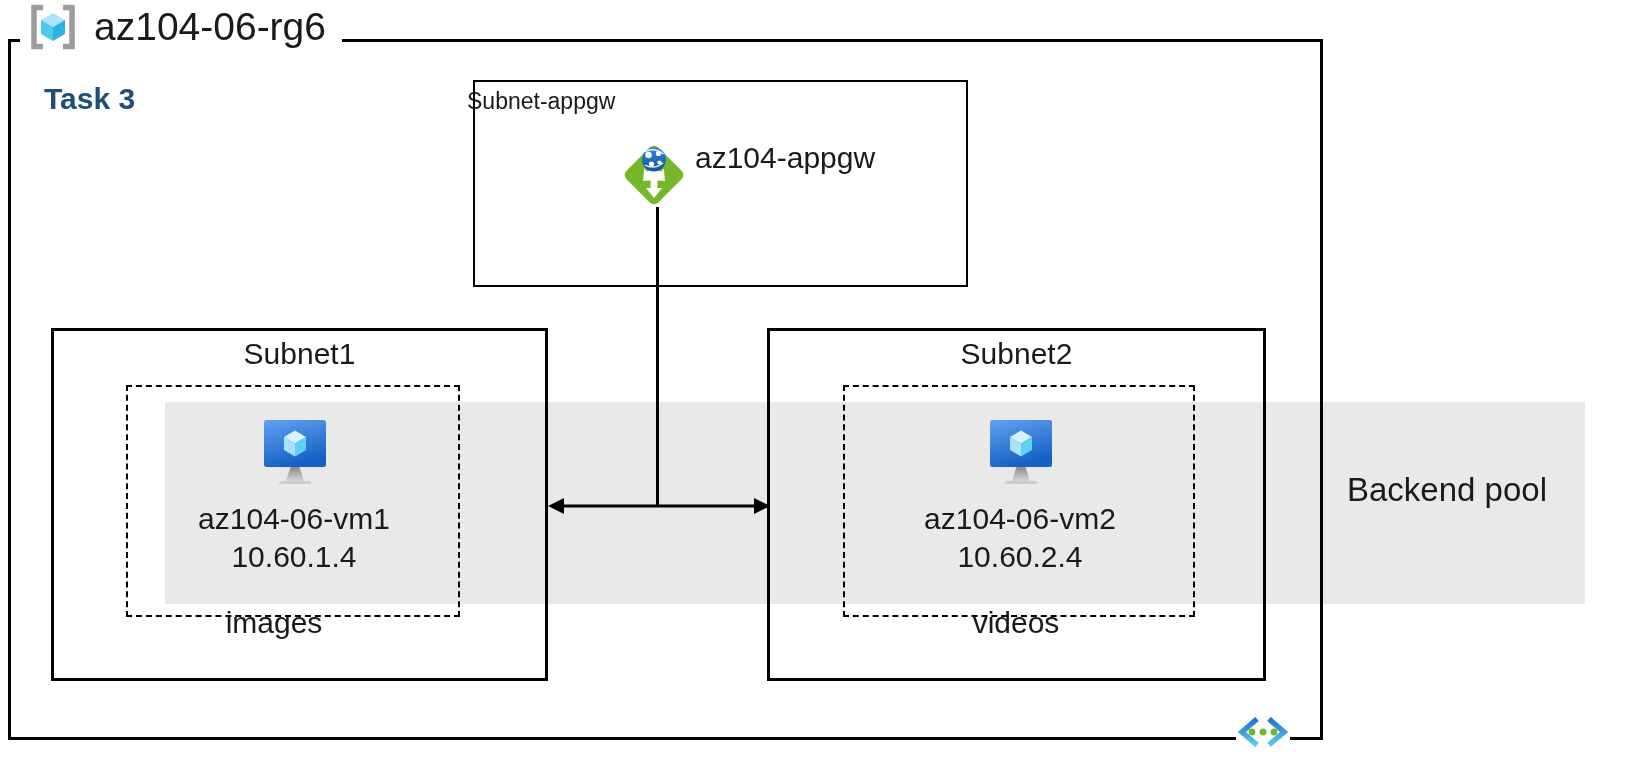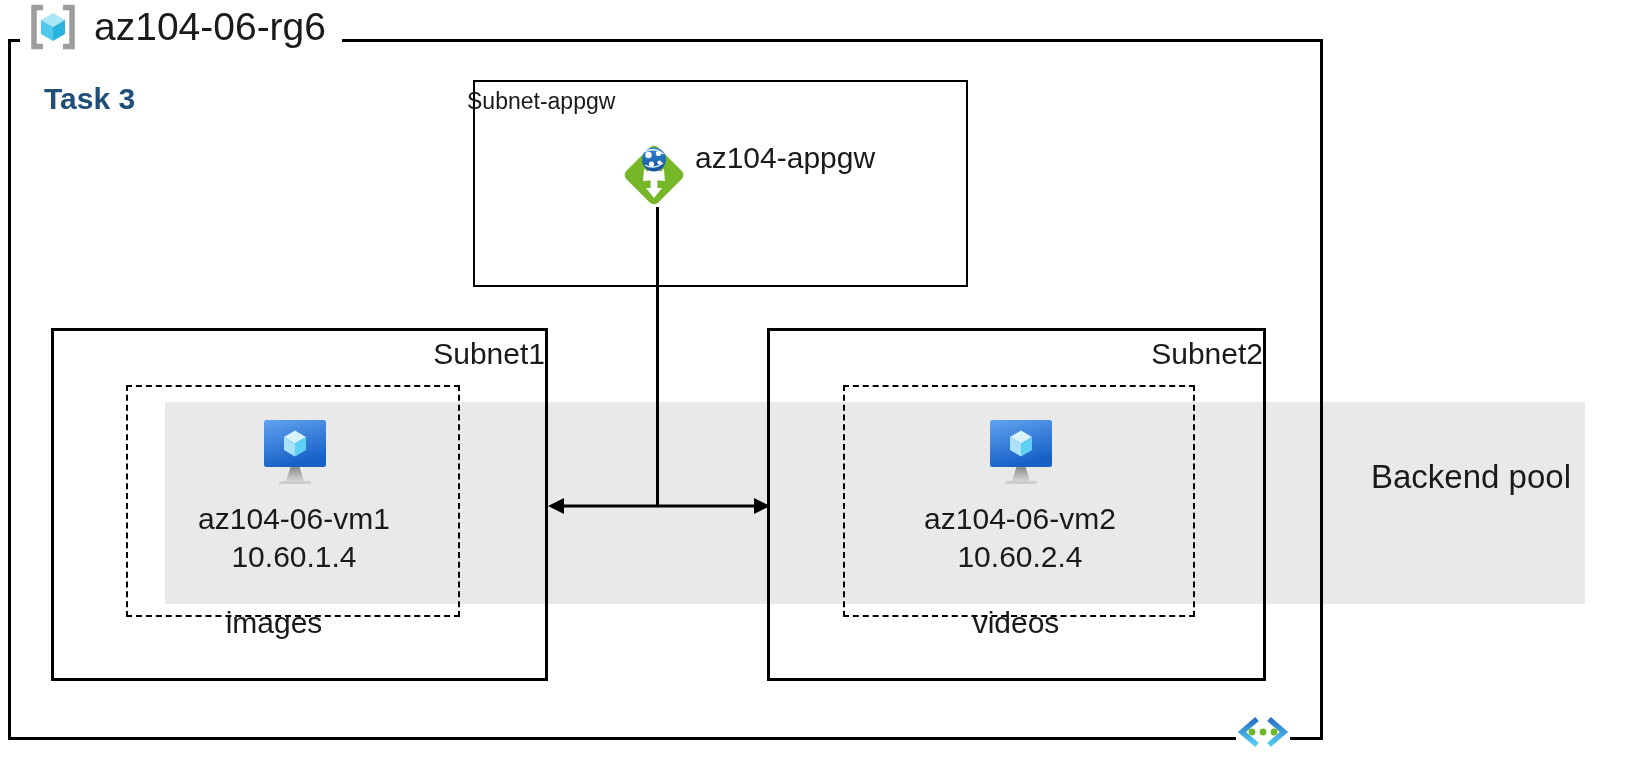--- a/index.html
+++ b/index.html
@@ -3,39 +3,39 @@
 <meta charset="utf-8">
 <style>
   html,body{margin:0;padding:0;background:#fff;}
   .canvas{
     position:relative;width:1625px;height:761px;background:#fff;overflow:hidden;
     font-family:"Liberation Sans","DejaVu Sans",sans-serif;color:var(--text,#1a1a1a);
   }
   .abs{position:absolute;}
   
   .band{left:165px;top:402px;width:1420px;height:202px;background:var(--backend-band,#e9e9e9);z-index:0;}
-  .band-label{left:1347px;top:458px;font-size:33px;z-index:2;margin-left:24px;}
+  .band-label{left:1347px;top:471px;font-size:33px;z-index:2;}
   
   .rg-box{left:8px;top:39px;width:1315px;height:701px;border:3px solid #000;box-sizing:border-box;z-index:1;}
   .rg-strip{left:20px;top:1px;height:52px;background:#fff;display:flex;align-items:center;gap:14px;padding:0 16px 0 6px;z-index:3;}
   .rg-strip .rg-text{font-size:39px;white-space:nowrap;}
   .task{left:44px;top:82px;font-size:30px;font-weight:700;color:var(--task-label,#1f4e79);z-index:2;}
   
   .appgw-box{left:473px;top:80px;width:495px;height:207px;border:2px solid #000;box-sizing:border-box;z-index:1;}
   .appgw-title{left:467px;top:88px;font-size:23px;z-index:2;}
   .appgw-icon{left:618px;top:139px;width:72px;height:72px;z-index:2;}
   .appgw-labels{left:695px;top:139px;font-size:30px;line-height:38px;z-index:2;}
   
   .vline{left:656px;top:207px;width:3px;height:299px;background:#000;z-index:1;}
   .harrow{left:546px;top:494px;width:226px;height:24px;z-index:2;}
   
   .subnet-box{width:497px;height:353px;border:3px solid #000;box-sizing:border-box;z-index:1;}
   .subnet1{left:51px;top:328px;}
   .subnet2{left:767px;top:328px;width:499px;}
-  .subnet-title{width:100%;text-align:right;font-size:30px;margin-top:6px;}
+  .subnet-title{width:100%;text-align:center;font-size:30px;margin-top:6px;}
   .dashed{border:2px dashed #000;box-sizing:border-box;z-index:1;background:transparent;}
   .dashed1{left:126px;top:385px;width:334px;height:232px;}
   .dashed2{left:843px;top:385px;width:352px;height:232px;}
   .vm-icon{width:64px;height:78px;z-index:2;}
   .vm1-icon{left:263px;top:420px;}
   .vm2-icon{left:989px;top:420px;}
   .vm-text{transform:translateX(-50%);text-align:center;font-size:30px;line-height:38px;z-index:2;white-space:nowrap;}
   .vm1-text{left:294px;top:500px;}
   .vm2-text{left:1020px;top:500px;}
   .caption{transform:translateX(-50%);font-size:30px;z-index:2;white-space:nowrap;}

